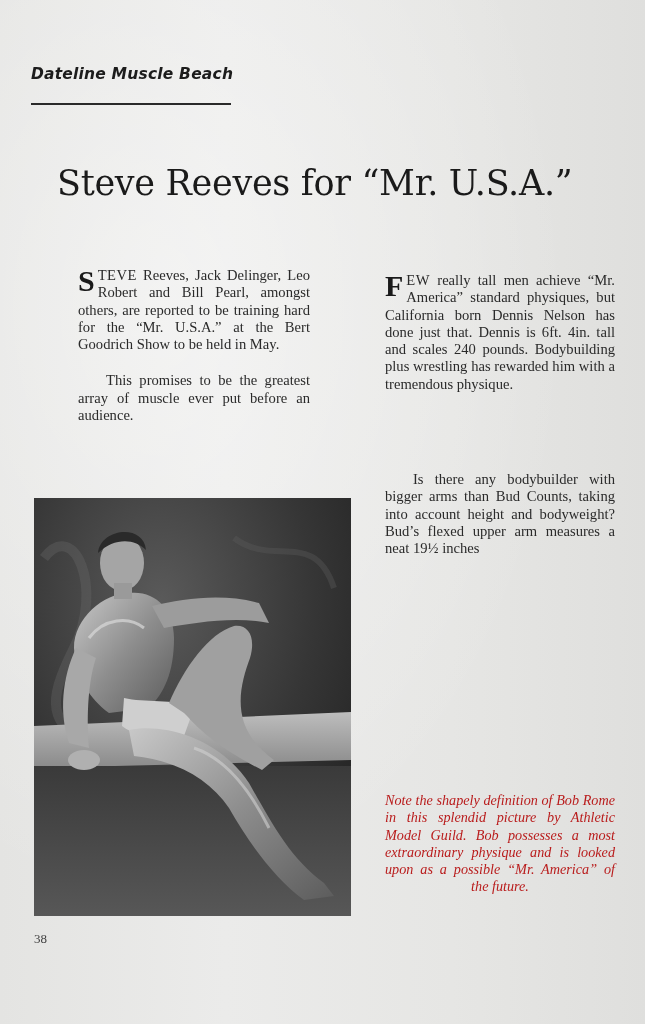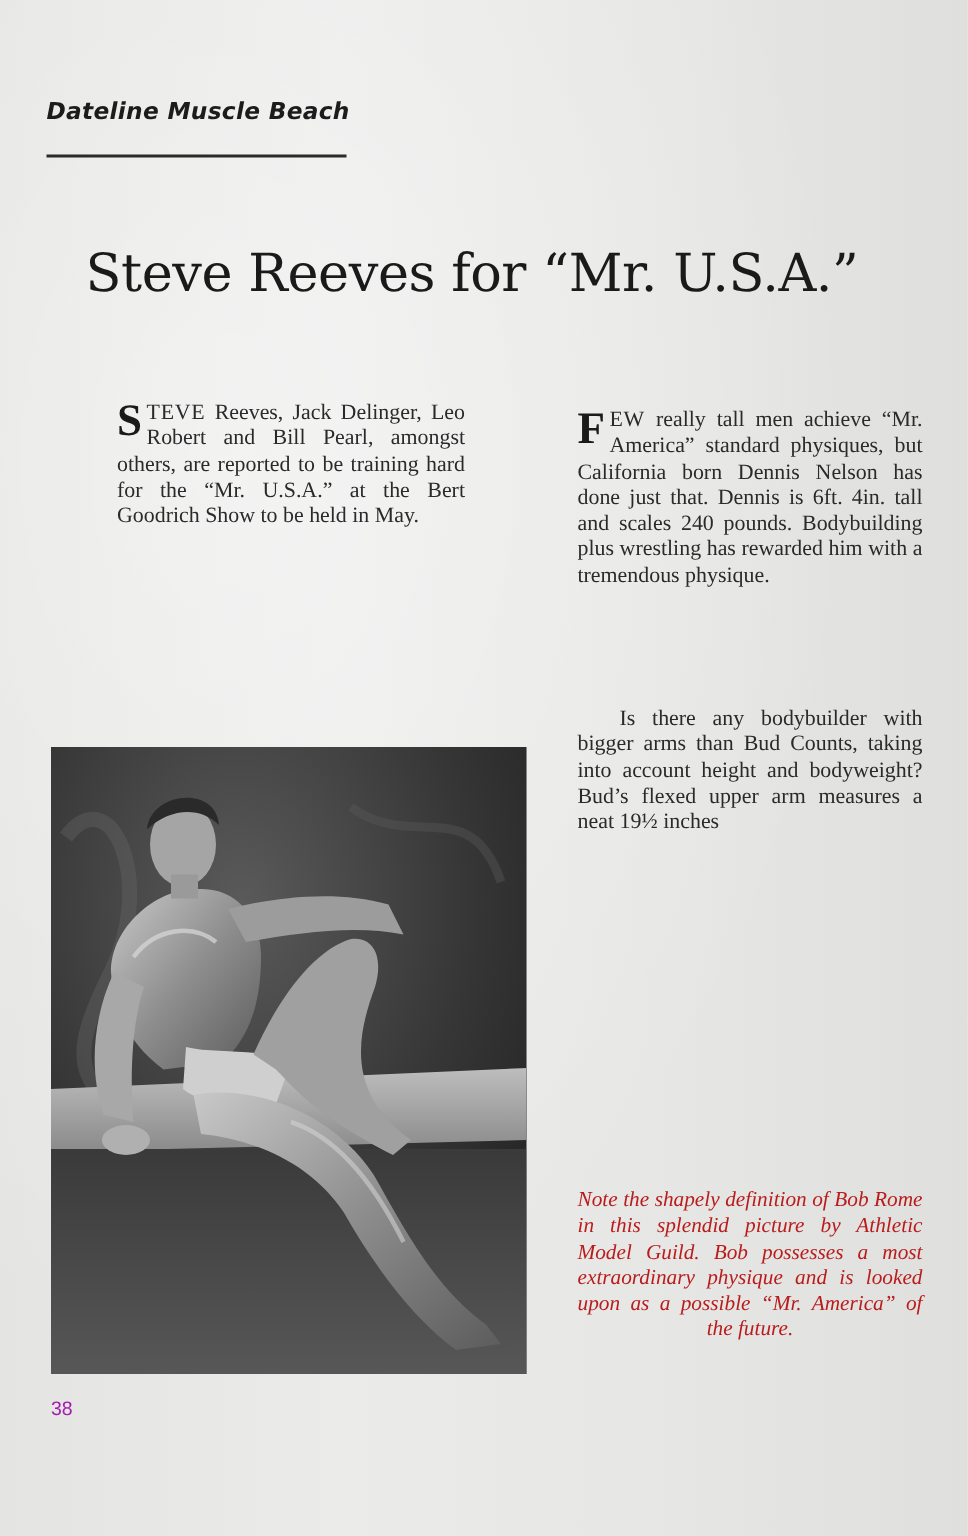--- a/index.html
+++ b/index.html
@@ -51,37 +51,38 @@
     }
 
     .photo {
       position: absolute; left: 34px; top: 498px; width: 317px; height: 418px;
       background: #3d3d3d; overflow: hidden;
     }
     .photo svg { display: block; }
 
     .page-number {
       position: absolute; left: 34px; top: 931px;
-      font-family: Liberation Sans, sans-serif; font-size: 13px; color: #a21caf;
+      font-family: Liberation Serif, serif; font-size: 13px; color: #404040;
     }
   </style>
 </head>
 <body>
 
 <div class="page">
 
   <div class="section-header">Dateline Muscle Beach</div>
 
   <h1 class="title" style="margin:0;font-weight:normal;">Steve Reeves for “Mr. U.S.A.”</h1>
 
   <div class="col col-left">
     <p class="para dropcap-para">
       <span class="dropcap">S</span><span class="lead-caps">TEVE</span><span> Reeves, Jack Delinger, Leo Robert and Bill Pearl, amongst others, are reported to be training hard for the “Mr. U.S.A.” at the Bert Goodrich Show to be held in May.</span>
     </p>
     <div class="gap-l1"></div>
+    <p class="para indent">This promises to be the greatest array of muscle ever put before an audience.</p>
   </div>
 
   <div class="col col-right">
     <p class="para dropcap-para">
       <span class="dropcap">F</span><span class="lead-caps">EW</span><span> really tall men achieve “Mr. America” standard physiques, but California born Dennis Nelson has done just that. Dennis is 6ft. 4in. tall and scales 240 pounds. Bodybuilding plus wrestling has rewarded him with a tremendous physique.</span>
     </p>
     <div class="gap-r1"></div>
     <div class="gap-r2"></div>
     <p class="para indent">Is there any bodybuilder with bigger arms than Bud Counts, taking into account height and bodyweight? Bud’s flexed upper arm measures a neat 19½ inches</p>
   </div>

